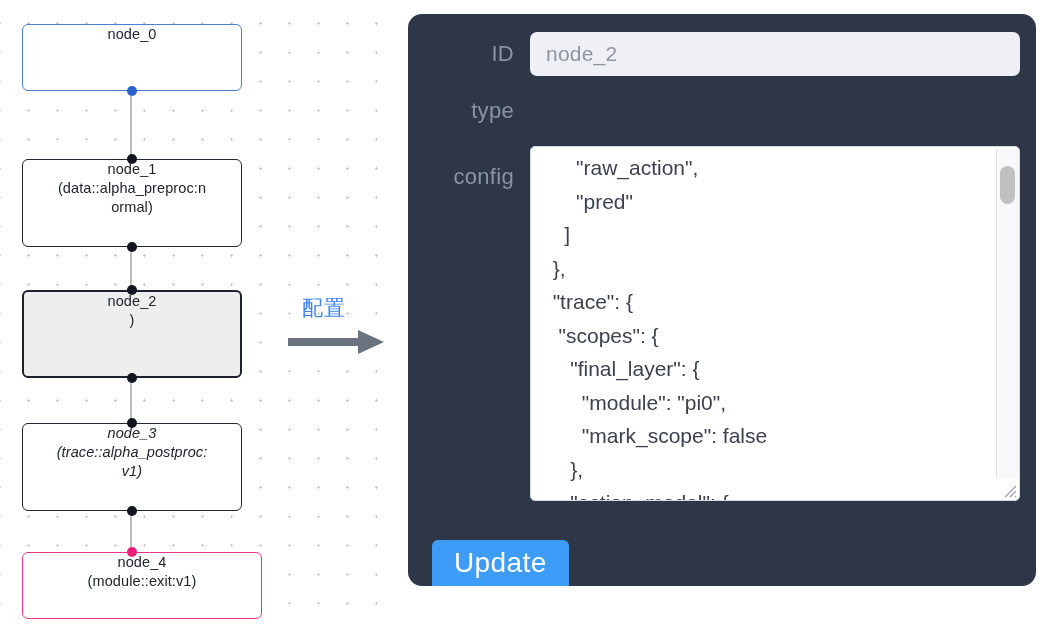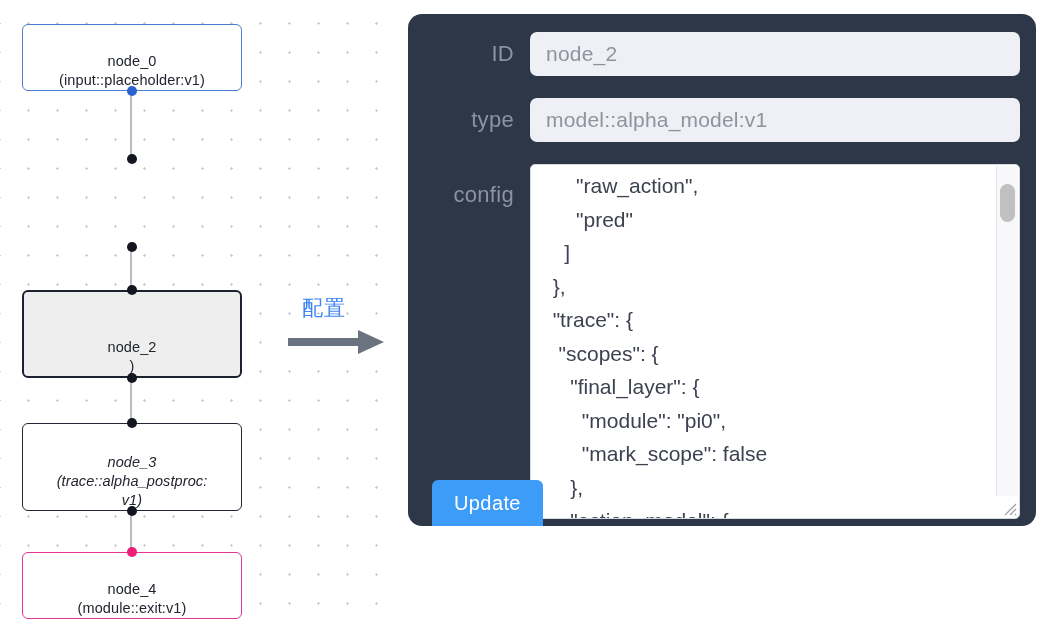--- a/index.html
+++ b/index.html
@@ -30,21 +30,21 @@
 
   .node {
     position: absolute;
     box-sizing: border-box;
     background: #ffffff;
     border: 1.5px solid #222633;
     border-radius: 6px;
     display: flex;
     flex-direction: column;
     align-items: center;
-    justify-content: flex-end;
+    justify-content: flex-start;
     text-align: center;
     color: #21252e;
     font-size: 14.5px;
     line-height: 1.32;
     letter-spacing: .1px;
     padding: 0 8px;
   }
   .node .ln { display: block; white-space: pre-wrap; word-break: break-all; }
   .node.is-input  { border-color: #4a7fd4; border-width: 1.4px; }
   .node.is-selected {
@@ -94,21 +94,21 @@
     font-family: "DejaVu Sans", "Liberation Sans", sans-serif;
   }
   #transition-arrow { position: absolute; left: 0; top: 34px; }
 
   
   #config-panel {
     position: absolute;
     left: 408px;
     top: 14px;
     width: 628px;
-    height: 512px;
+    height: 572px;
     background: #2e3748;
     border-radius: 14px;
     box-sizing: border-box;
     padding: 18px 0 0 0;
     overflow: hidden;
   }
 
   .field-row {
     display: flex;
     align-items: center;
@@ -195,62 +195,66 @@
   #update-button {
     position: absolute;
     left: 24px;
     bottom: 0;
     height: 46px;
     padding: 0 22px;
     background: #3d9cf7;
     color: #ffffff;
     border: none;
     border-radius: 6px 6px 0 0;
-    font-size: 20px;
+    font-size: 28px;
     letter-spacing: .4px;
     font-family: "Liberation Sans", sans-serif;
     cursor: pointer;
     margin-top: 48px;
   }
 </style>
 </head>
 <body>
 
 <div id="graph-canvas">
 
   <div class="edge" style="top:91px;height:68px;"></div>
   <div class="edge" style="top:247px;height:43px;"></div>
   <div class="edge" style="top:378px;height:45px;"></div>
   <div class="edge" style="top:511px;height:41px;"></div>
 
   <div class="node is-input" style="left:22px;top:24px;width:220px;height:67px;">
     <span class="ln">node_0</span>
-    <span class="ln">(input::placeholder:v1)</span>
   </div>
   <div class="port blue" style="left:132px;top:91px;"></div>
 
+  <div class="node" style="left:22px;top:159px;width:220px;height:88px;">
+    <span class="ln">node_1</span>
+    <span class="ln">(data::alpha_preproc:n</span>
+    <span class="ln">ormal)</span>
+  </div>
   <div class="port" style="left:132px;top:159px;"></div>
   <div class="port" style="left:132px;top:247px;"></div>
 
   <div class="node is-selected" style="left:22px;top:290px;width:220px;height:88px;">
     <span class="ln">node_2</span>
     <span class="ln">)</span>
   </div>
   <div class="port" style="left:132px;top:290px;"></div>
   <div class="port" style="left:132px;top:378px;"></div>
 
   <div class="node" style="left:22px;top:423px;width:220px;height:88px;font-style:italic;">
     <span class="ln">node_3</span>
     <span class="ln">(trace::alpha_postproc:</span>
     <span class="ln">v1)</span>
   </div>
   <div class="port" style="left:132px;top:423px;"></div>
   <div class="port" style="left:132px;top:511px;"></div>
 
-  <div class="node is-output" style="left:22px;top:552px;width:220px;height:67px;">
+  <div class="node is-output" style="left:22px;top:552px;width:240px;height:67px;">
     <span class="ln">node_4</span>
     <span class="ln">(module::exit:v1)</span>
   </div>
   <div class="port pink" style="left:132px;top:552px;"></div>
 </div>
 
 <div id="transition">
   <span id="transition-caption">配置</span>
   <svg id="transition-arrow" width="100" height="28" viewBox="0 0 100 28">
     <path d="M0 10 L70 10 L70 2 L96 14 L70 26 L70 18 L0 18 Z" fill="#6b7280"></path>
@@ -259,21 +263,20 @@
 
 <div id="config-panel">
 
   <div class="field-row">
     <div class="field-label">ID</div>
     <input class="text-input" type="text" readonly="" placeholder="node_2" style="">
   </div>
 
   <div class="field-row">
     <div class="field-label">type</div>
-    <input class="text-input" type="text" readonly="" placeholder="model::alpha_model:v1" style="">
   </div>
 
   <div class="field-row" style="align-items:center;">
     <div class="field-label top">config</div>
     <div id="config-textarea-wrap">
       <textarea id="config-textarea" style="">      "raw_action",
       "pred"
     ]
   },
   "trace": {

